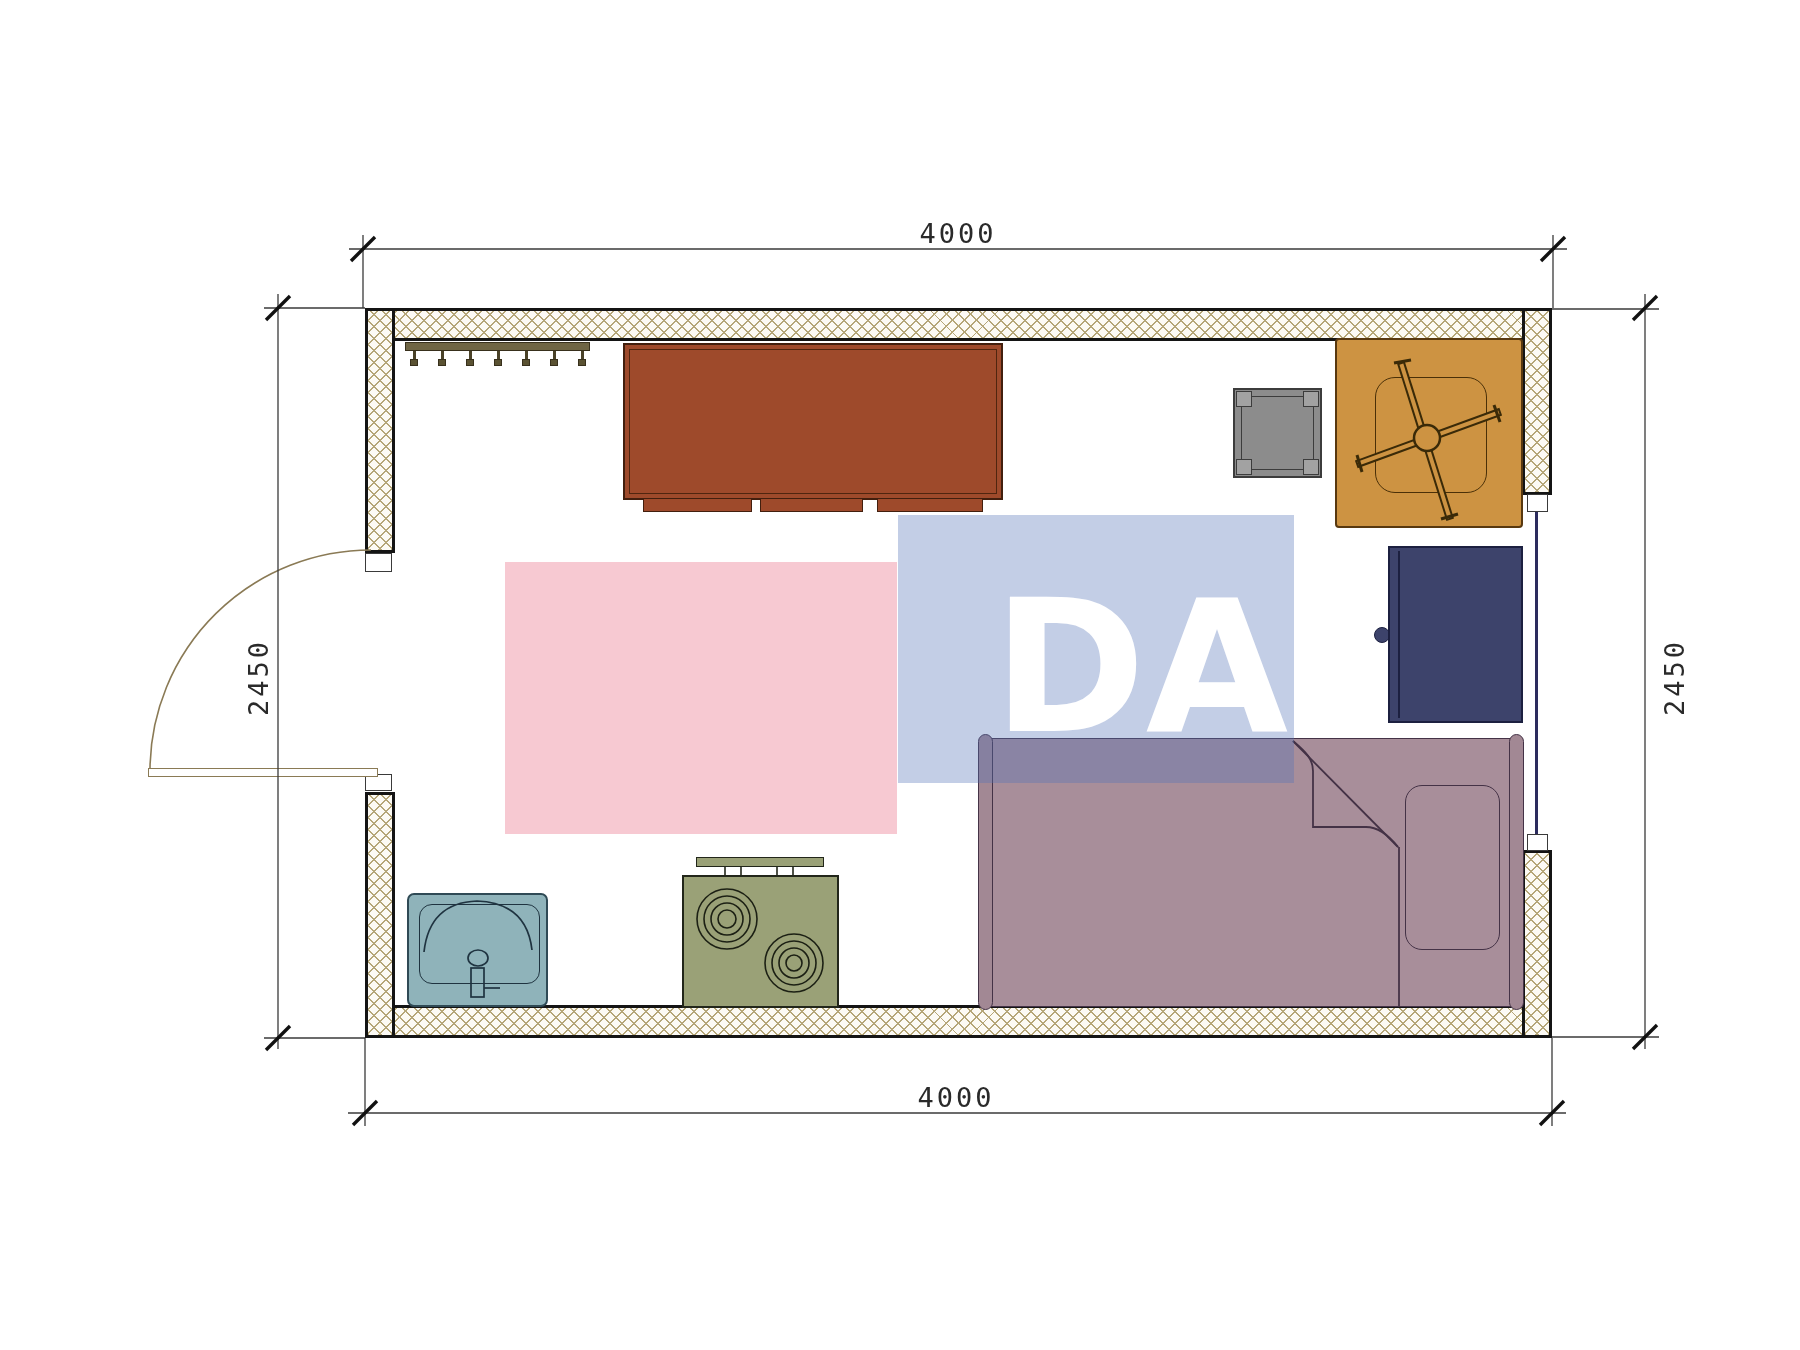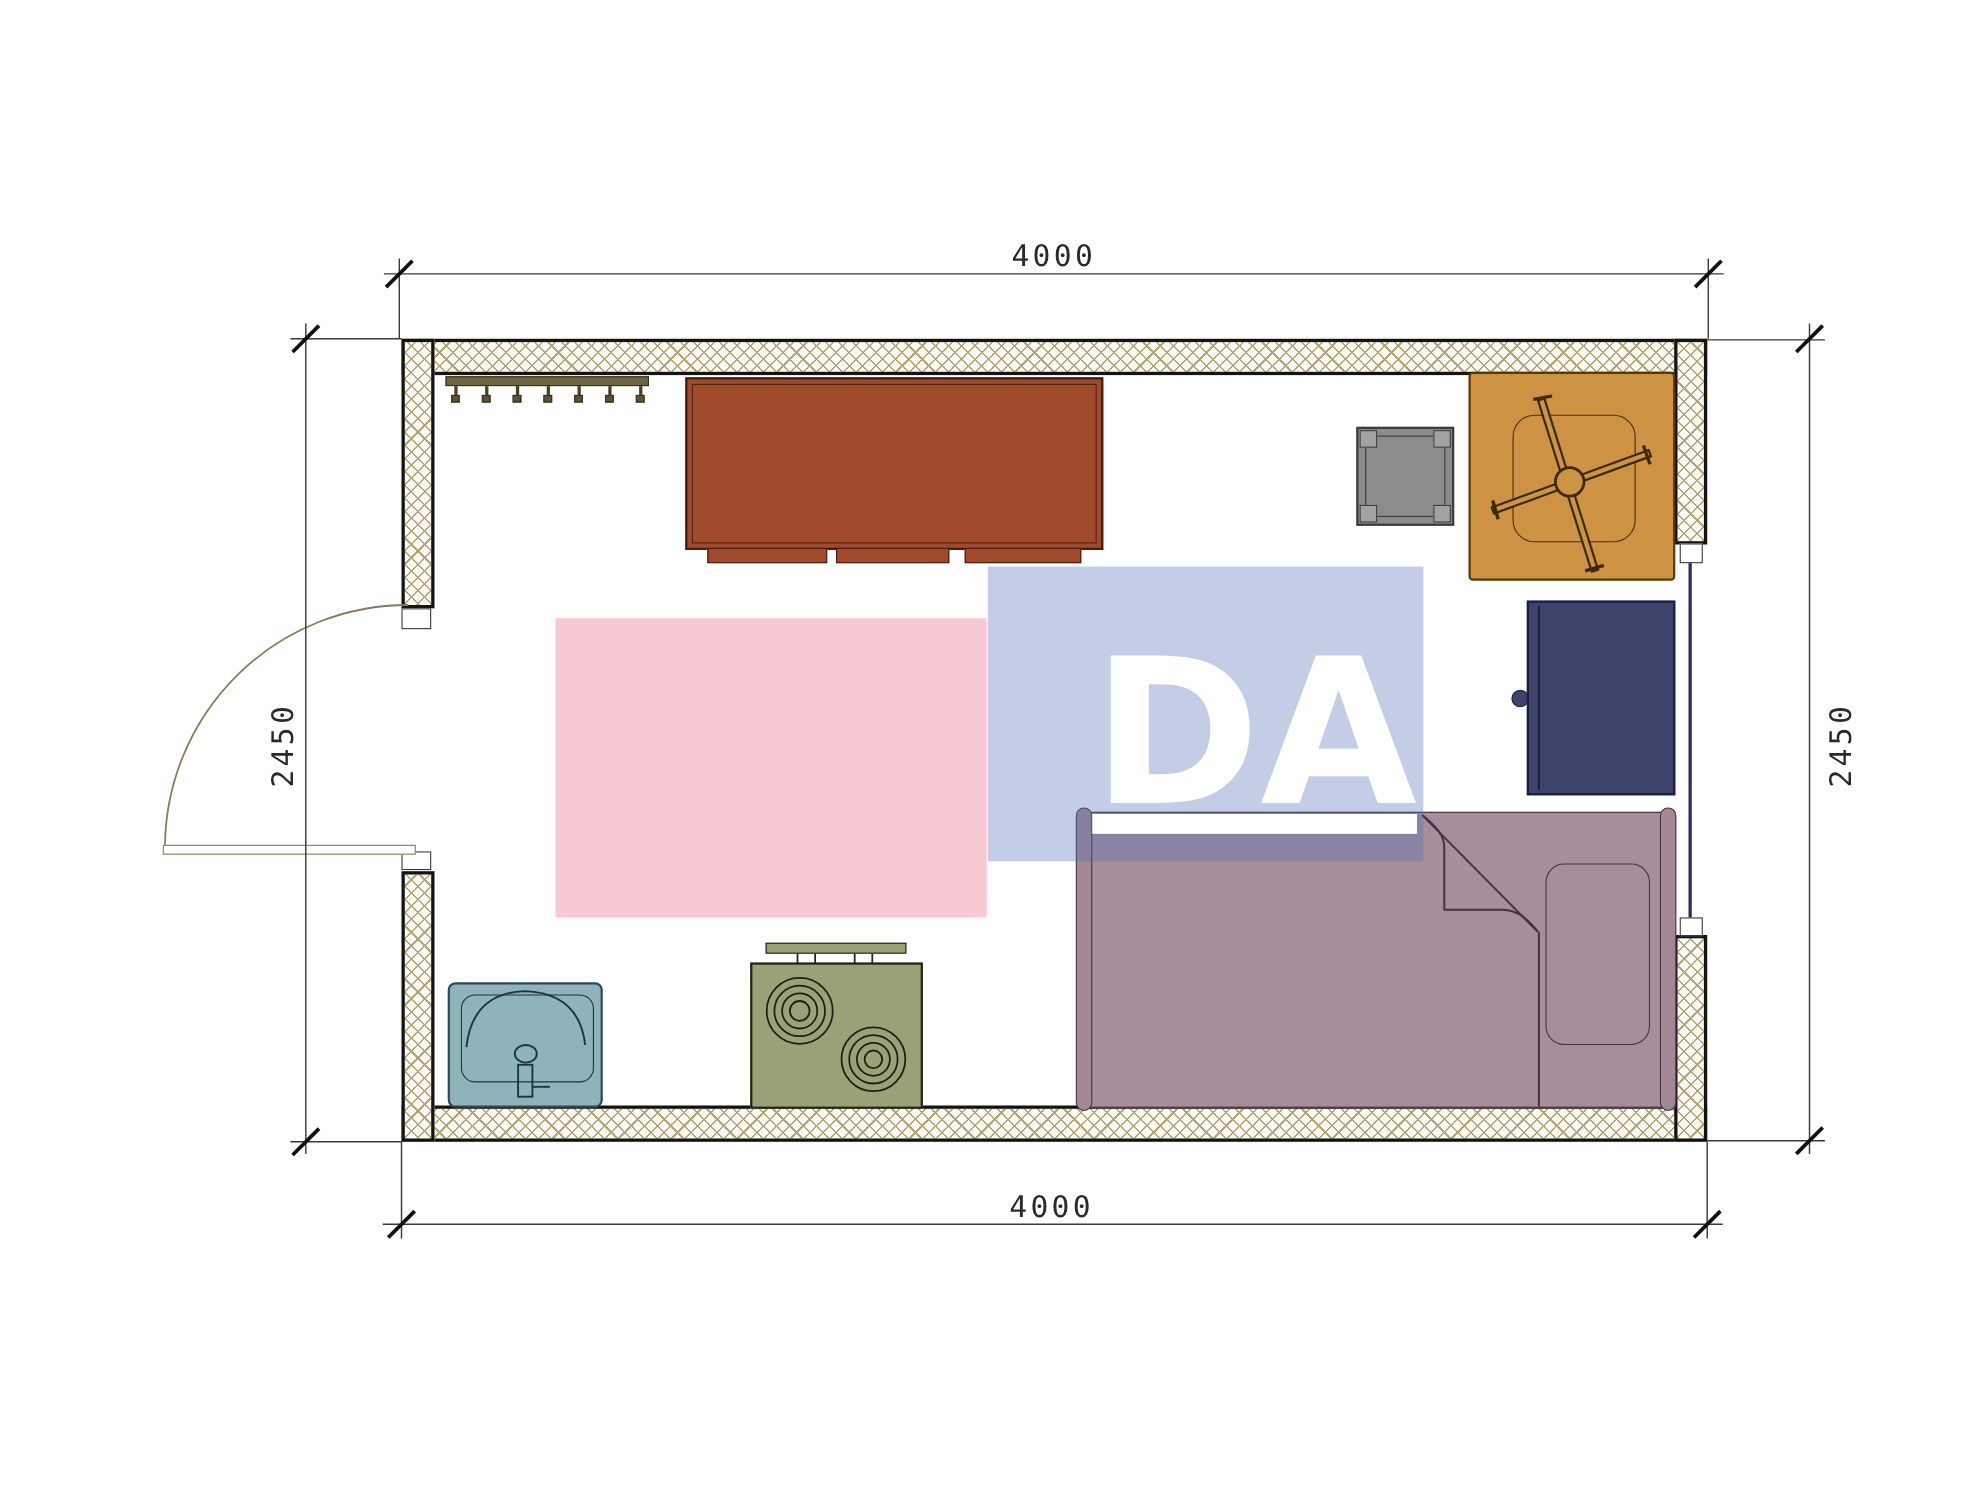--- a/index.html
+++ b/index.html
@@ -204,15 +204,15 @@
     </g>
   </svg>
 
   <div class="dimtext" style="left:898px;top:218px;">4000</div>
   <div class="dimtext" style="left:896px;top:1082px;">4000</div>
   <div class="dimtext vert" style="left:198px;top:662px;">2450</div>
   <div class="dimtext vert" style="left:1614px;top:662px;">2450</div>
 
   <div class="abs wm-pink" style="left:505px;top:562px;width:392px;height:272px;"></div>
   <div class="abs wm-blue" style="left:898px;top:515px;width:396px;height:268px;"></div>
-  <span class="wm-word" style="left:993px;top:575px;font-size:184px;letter-spacing:0px;text-decoration:underline;">DA</span>
+  <span class="wm-word" style="left:993px;top:575px;font-size:184px;letter-spacing:0px;">DA</span>
 
 </div>
 
 </body></html>

